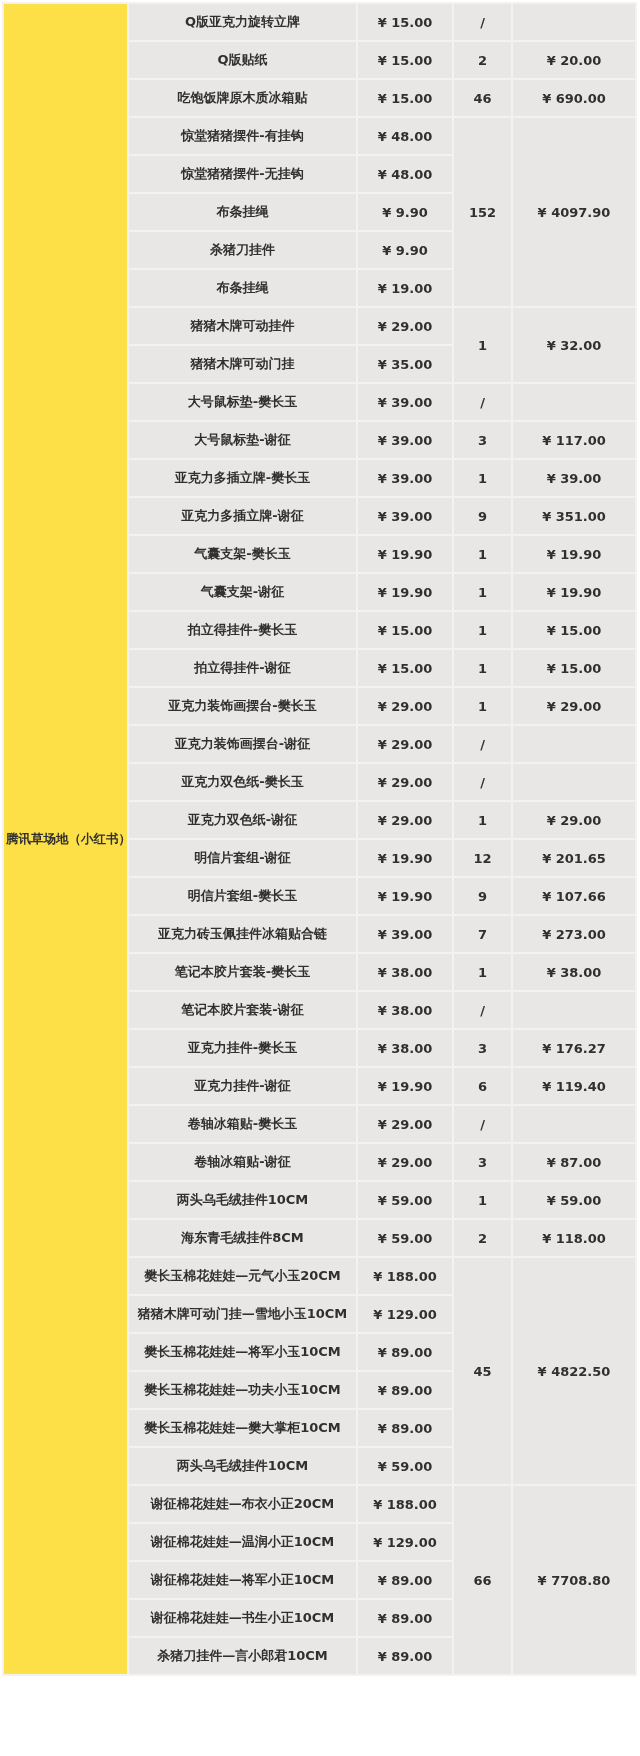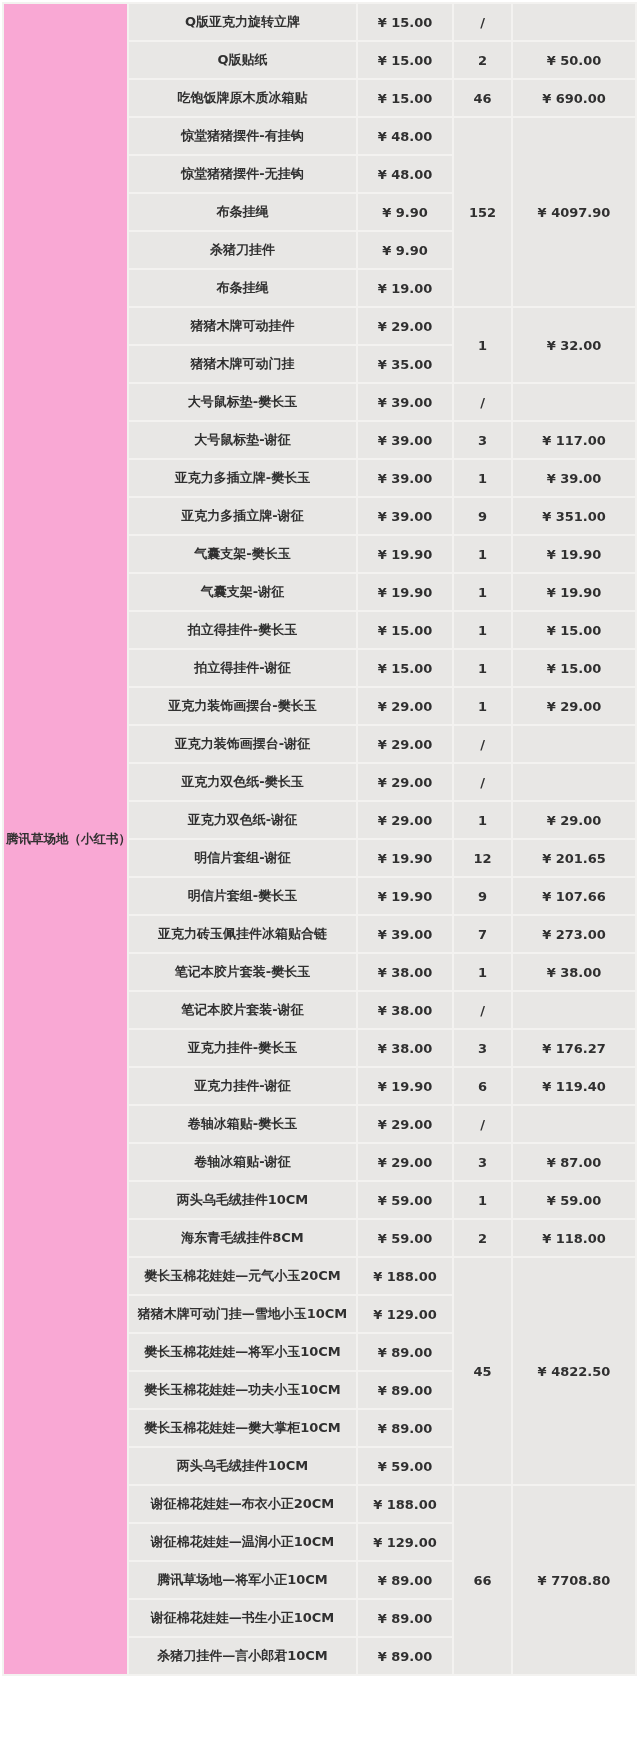--- a/index.html
+++ b/index.html
@@ -30,21 +30,21 @@
     text-align: center;
     vertical-align: middle;
     font-size: 13px;
     font-weight: 700;
     height: 36px;
     padding: 0 2px;
     overflow: hidden;
     white-space: nowrap;
   }
   table.inv td.store {
-    background: #f9a8d4;
+    background: #fde047;
     font-size: 12.5px;
     letter-spacing: 0;
   }
   col.c-store { width: 125px; }
   col.c-name  { width: 229px; }
   col.c-price { width: 96px; }
   col.c-qty   { width: 59px; }
   col.c-total { width: 124px; }
 </style>
 </head>
@@ -64,21 +64,21 @@
           <td class="store" rowspan="44">腾讯草场地（小红书）</td>
           <td>Q版亚克力旋转立牌</td>
           <td>¥ 15.00</td>
           <td rowspan="1">/</td>
           <td rowspan="1"></td>
         </tr>
         <tr>
           <td>Q版贴纸</td>
           <td>¥ 15.00</td>
           <td rowspan="1">2</td>
-          <td rowspan="1">¥ 50.00</td>
+          <td rowspan="1">¥ 20.00</td>
         </tr>
         <tr>
           <td>吃饱饭牌原木质冰箱贴</td>
           <td>¥ 15.00</td>
           <td rowspan="1">46</td>
           <td rowspan="1">¥ 690.00</td>
         </tr>
         <tr>
           <td>惊堂猪猪摆件-有挂钩</td>
           <td>¥ 48.00</td>
@@ -279,21 +279,21 @@
           <td>谢征棉花娃娃—布衣小正20CM</td>
           <td>¥ 188.00</td>
           <td rowspan="5">66</td>
           <td rowspan="5">¥ 7708.80</td>
         </tr>
         <tr>
           <td>谢征棉花娃娃—温润小正10CM</td>
           <td>¥ 129.00</td>
         </tr>
         <tr>
-          <td>腾讯草场地—将军小正10CM</td>
+          <td>谢征棉花娃娃—将军小正10CM</td>
           <td>¥ 89.00</td>
         </tr>
         <tr>
           <td>谢征棉花娃娃—书生小正10CM</td>
           <td>¥ 89.00</td>
         </tr>
         <tr>
           <td>杀猪刀挂件—言小郎君10CM</td>
           <td>¥ 89.00</td>
         </tr>

